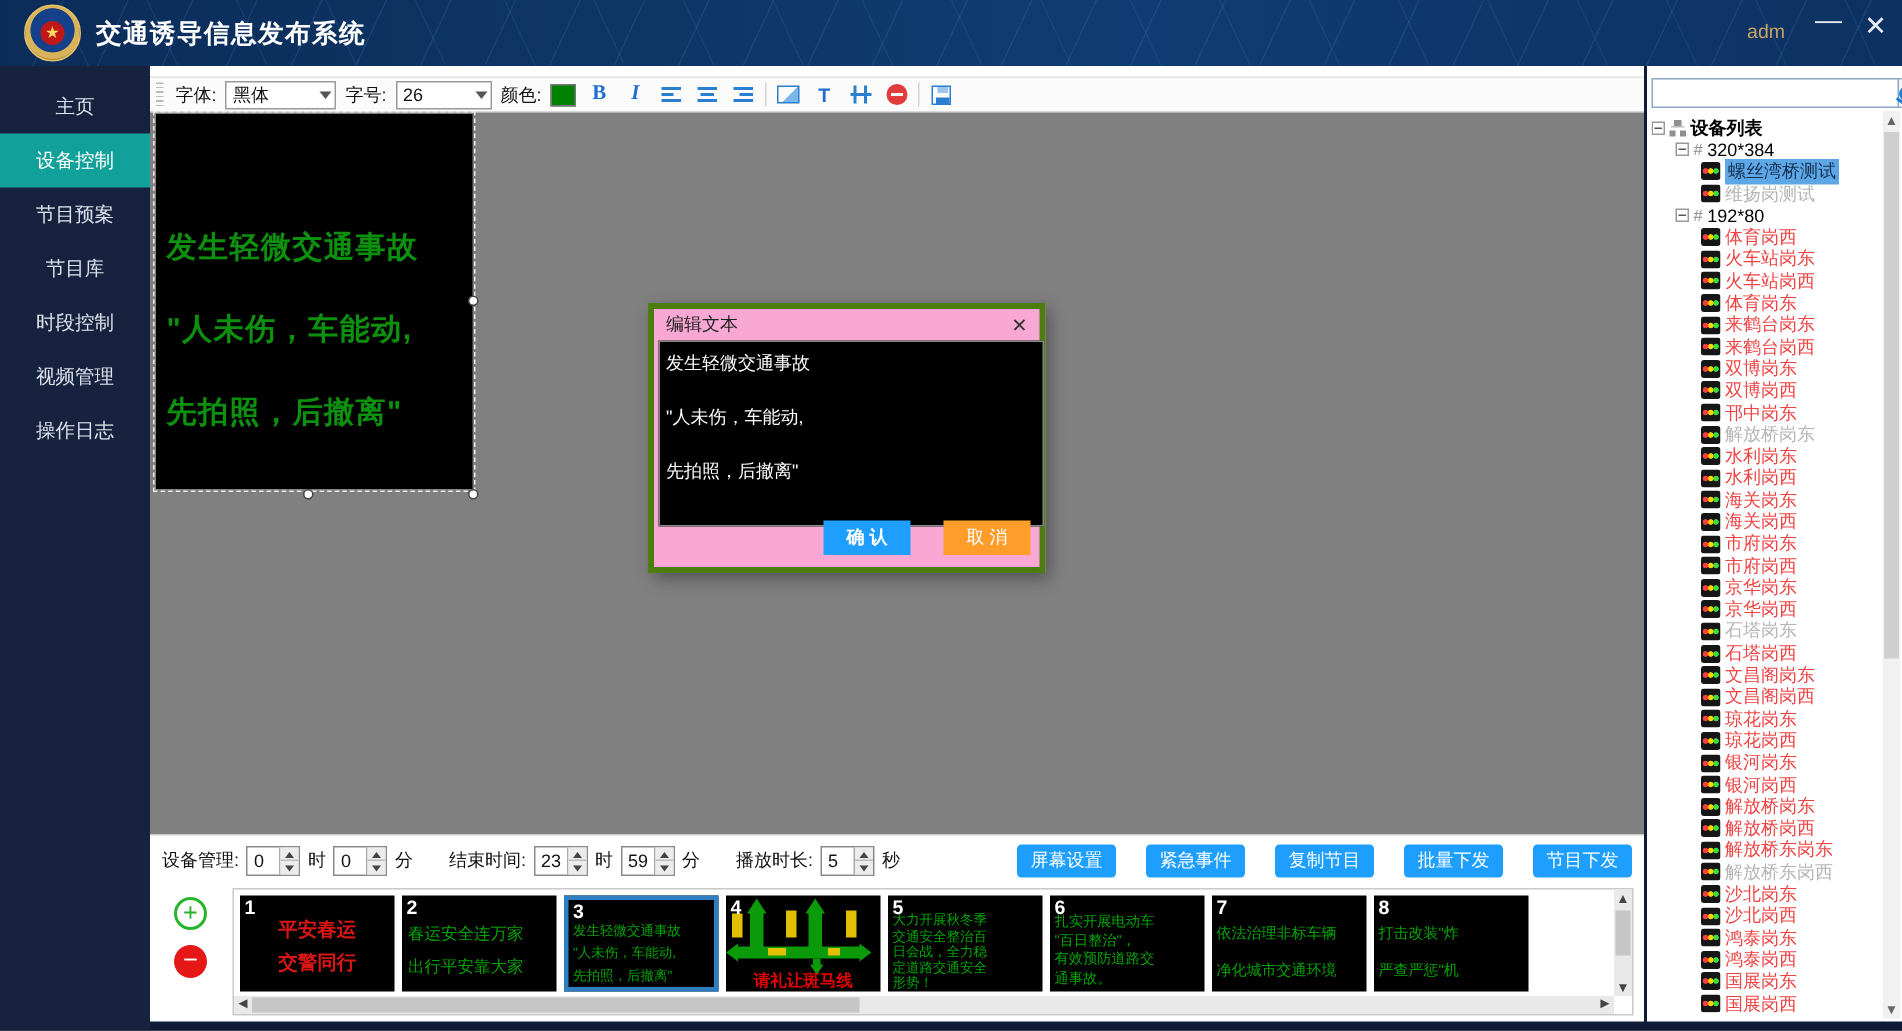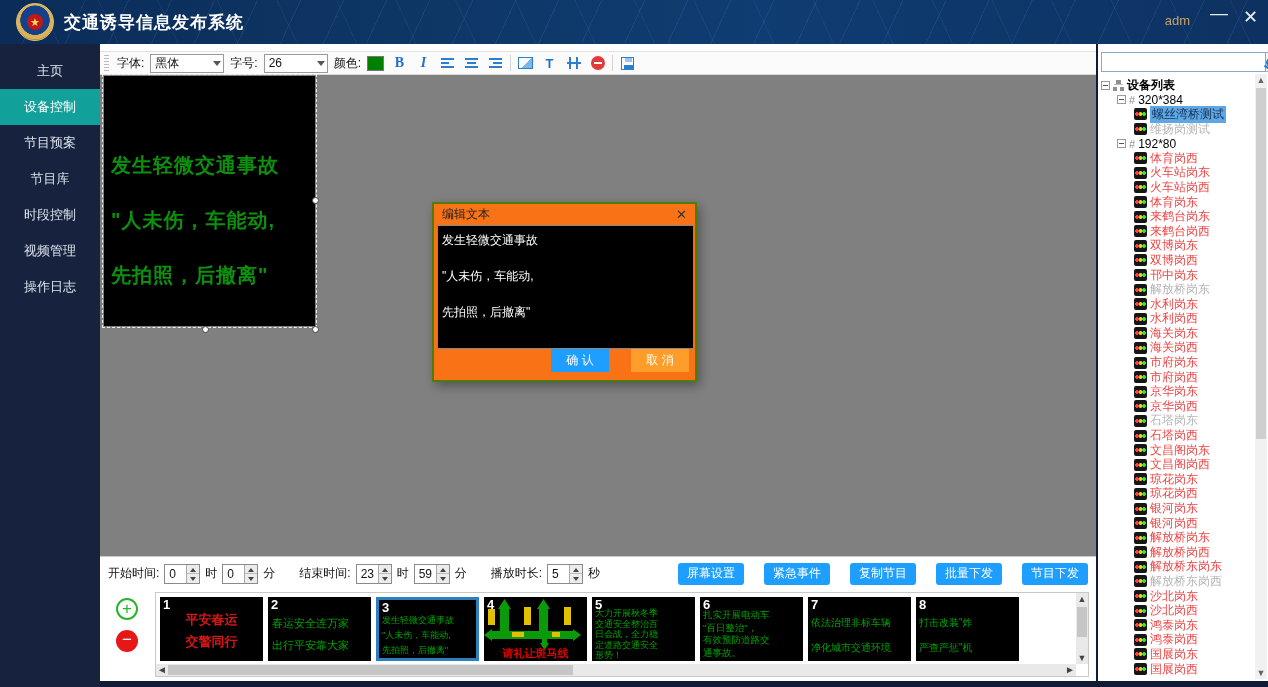--- a/index.html
+++ b/index.html
@@ -73,22 +73,22 @@
   .canvas { position:absolute; left:0; top:31px; width:996px; height:481px; background:#808080; }
   .led-box { position:absolute; left:4px; top:1px; width:211px; height:250px; background:#000;
     outline:1px dashed #eee; outline-offset:1px; }
   .led-line { color:#0d900d; font-size:20px; font-weight:600; letter-spacing:1px;
     height:55px; line-height:55px; padding-left:7px; white-space:nowrap; }
   .led-pad { height:62px; }
   .handle { position:absolute; width:7px; height:7px; background:#fff; border:1px solid #444; border-radius:50%; }
   .h-right { left:212px; top:122px; } .h-bottom { left:102px; top:251px; } .h-corner { left:212px; top:251px; }
 
   
-  .modal { position:absolute; left:332px; top:158px; width:265px; height:180px; background:#f97316;
-    border:2px solid #4d7c0f; box-shadow:3px 4px 10px rgba(0,0,0,.35); }
+  .modal { position:absolute; left:332px; top:158px; width:265px; height:180px; background:#f9a8d4;
+    border:4px solid #4d7c0f; box-shadow:3px 4px 10px rgba(0,0,0,.35); }
   .modal-title-row { height:21px; display:flex; align-items:center; padding:0 8px; }
   .modal-title { font-size:12px; color:#222; flex:1; }
   .modal-close { font-size:13px; color:#333; cursor:pointer; }
   .modal-textarea { position:absolute; left:3px; top:21px; width:257px; height:124px; background:#000;
     border:1px solid #888; padding:5px 4px; cursor:text; }
   .ta-line { color:#fff; font-size:12px; height:18px; line-height:18px; white-space:nowrap; overflow:hidden; }
   .modal-buttons { position:absolute; right:6px; bottom:8px; display:flex; gap:22px; }
   .btn-confirm,.btn-cancel { width:58px; height:23px; border:none; color:#fff; font-size:12px; cursor:pointer; }
   .btn-confirm { background:#1e9fff; }
   .btn-cancel { background:#ff9d2b; }
@@ -262,27 +262,27 @@
         <span class="modal-close">✕</span>
       </div>
       <div class="modal-textarea" id="dialog-textarea">
           <div class="ta-line">发生轻微交通事故</div>
           <div class="ta-line">&nbsp;</div>
           <div class="ta-line">"人未伤，车能动,</div>
           <div class="ta-line">&nbsp;</div>
           <div class="ta-line">先拍照，后撤离"</div>
         </div>
       <div class="modal-buttons">
-        <button class="btn-confirm" style="background: rgb(30, 159, 255);">确 认</button>
+        <button class="btn-confirm" style="background: rgb(30, 159, 255); font-weight: bold;">确 认</button>
         <button class="btn-cancel" style="background: rgb(255, 157, 43);">取 消</button>
       </div>
     </div>
 
     <div class="control-bar">
-      <span>开始时间:</span>
+      <span>设备管理:</span>
       <div class="num-input">
         <span class="num-val">0</span>
         <span class="spin">
             <div class="up"></div>
             <div class="dn"></div>
           </span>
       </div>
       <span>时</span>
       <div class="num-input">
         <span class="num-val">0</span>

